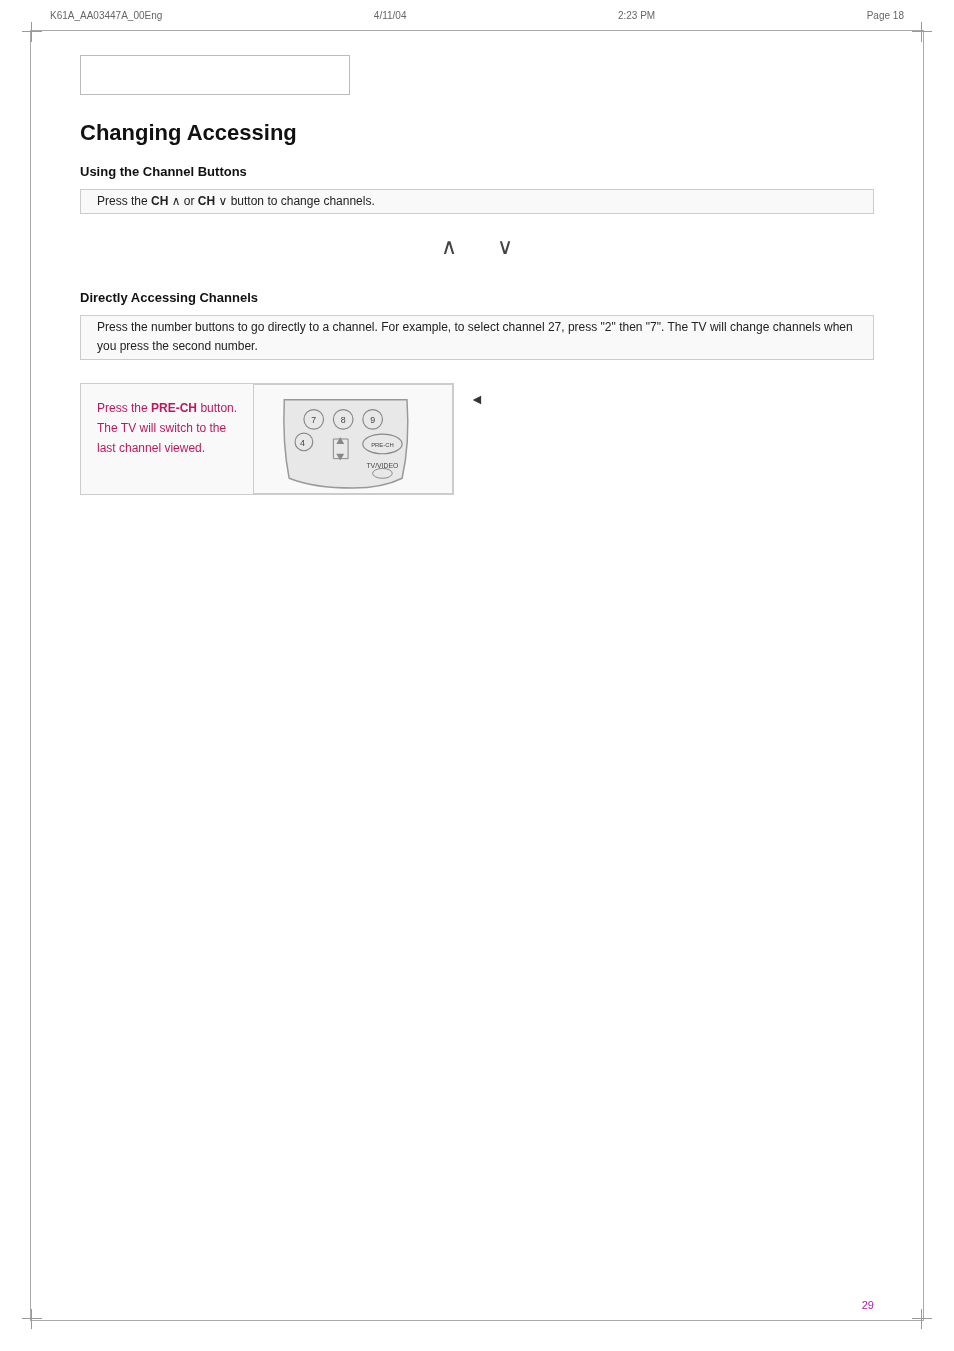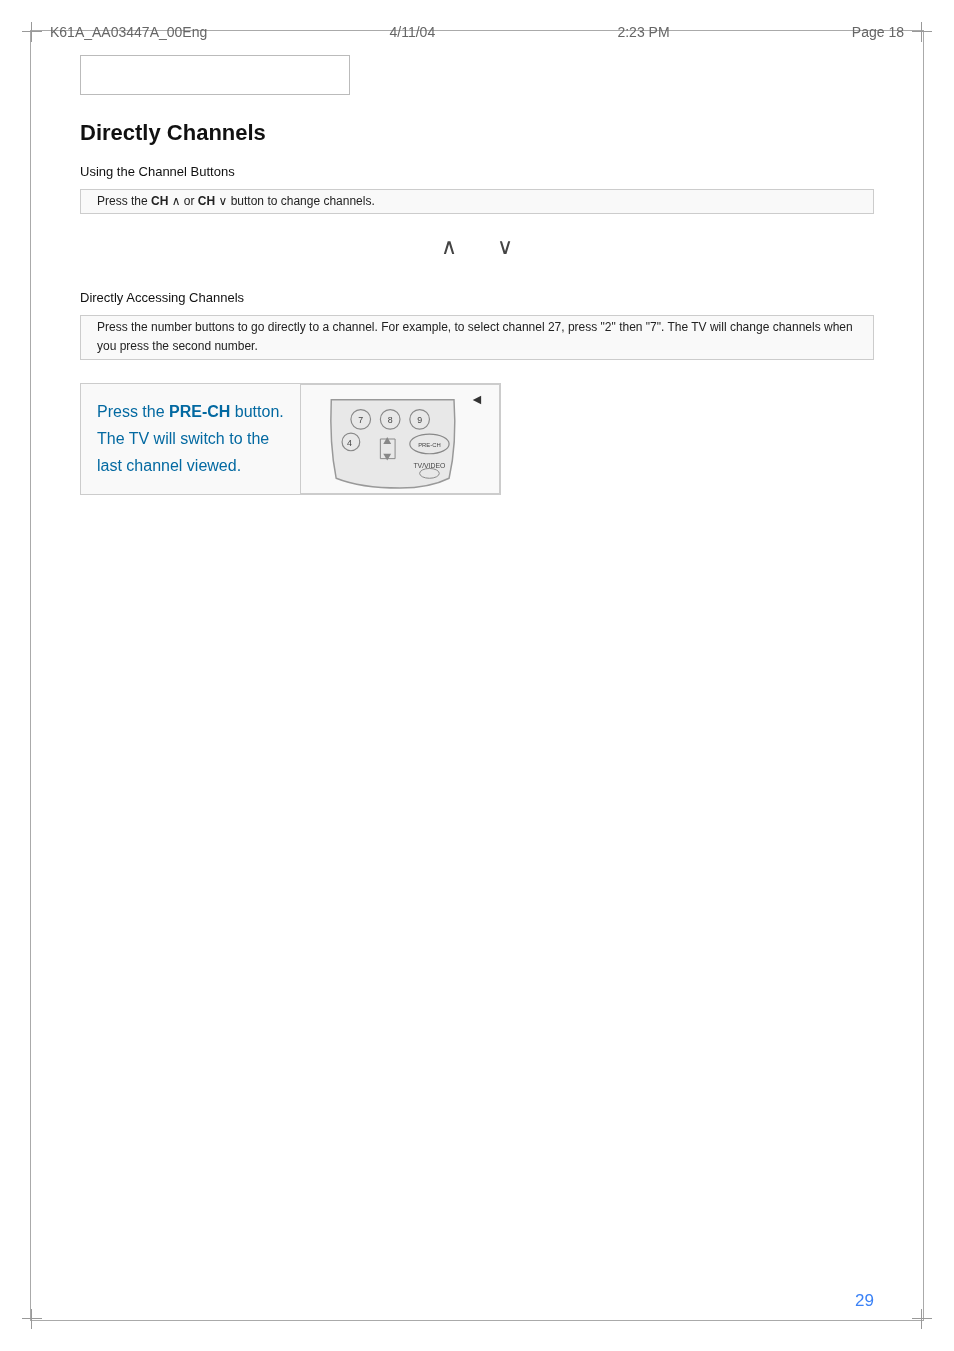--- a/index.html
+++ b/index.html
@@ -68,27 +68,27 @@
     .crosshair-tr { top: 22px; right: 22px; }
     .crosshair-bl { bottom: 22px; left: 22px; }
     .crosshair-br { bottom: 22px; right: 22px; }
 
     .crosshair::before { width: 1px; height: 20px; top: 0; left: 9px; }
     .crosshair::after { width: 20px; height: 1px; top: 9px; left: 0; }
 
     
     .header-area {
       position: absolute;
-      top: 24px;
+      top: 10px;
       left: 50px;
       right: 50px;
       display: flex;
       justify-content: space-between;
       align-items: center;
-      font-size: 14px;
+      font-size: 10px;
       color: #666;
     }
 
     
     .header-box {
       position: absolute;
       top: 55px;
       left: 80px;
       width: 270px;
       height: 40px;
@@ -108,21 +108,21 @@
     .page-title {
       font-size: 22px;
       font-weight: bold;
       margin-bottom: 18px;
       color: #111;
     }
 
     
     .section-heading {
       font-size: 13px;
-      font-weight: normal;
+      font-weight: bold;
       margin-bottom: 10px;
       color: #111;
     }
 
     
     .info-box {
       border: 1px solid #ccc;
       background: #f9f9f9;
       padding: 2px 16px;
       margin-bottom: 20px;
@@ -157,23 +157,23 @@
       margin-top: 10px;
       margin-bottom: 23px;
     }
 
     
     .prech-section {
       margin-top: 20px;
     }
 
     .prech-text {
-      font-size: 16px;
+      font-size: 12px;
       line-height: 1.7;
-      color: #0369a1;
+      color: #be185d;
       min-width: 160px;
       padding: 14px 16px;
     }
 
     .prech-text .bold { font-weight: bold; }
 
     
     .remote-illustration {
       border: 1px solid #ccc;
       background: #f9f9f9;
@@ -187,22 +187,22 @@
     .remote-svg {
       width: 100%;
       height: 100%;
     }
 
     
     .page-number {
       position: absolute;
       bottom: 40px;
       right: 80px;
-      font-size: 17px;
-      color: #3b82f6;
+      font-size: 11px;
+      color: #a21caf;
     }
 
     
     .triangle-marker {
       position: absolute;
       font-size: 14px;
       color: #333;
     }
 
     
@@ -230,21 +230,21 @@
   <span>K61A_AA03447A_00Eng</span>
   <span>4/11/04</span>
   <span>2:23 PM</span>
   <span>Page 18</span>
 </div>
 
 <div class="header-box"></div>
 
 <div class="content">
 
-  <div class="page-title">Directly Channels</div>
+  <div class="page-title">Changing Accessing</div>
 
   <div class="section">
     <div class="section-heading">Using the Channel Buttons</div>
     <div class="info-box">
       <span>Press the </span><span class="bold">CH</span> <span>∧</span><span> or </span><span class="bold">CH</span> <span>∨</span><span> button to change channels.</span>
     </div>
 
     <div class="channel-icons">
       <span class="ch-icon">∧</span>
       <span class="ch-icon">∨</span>

